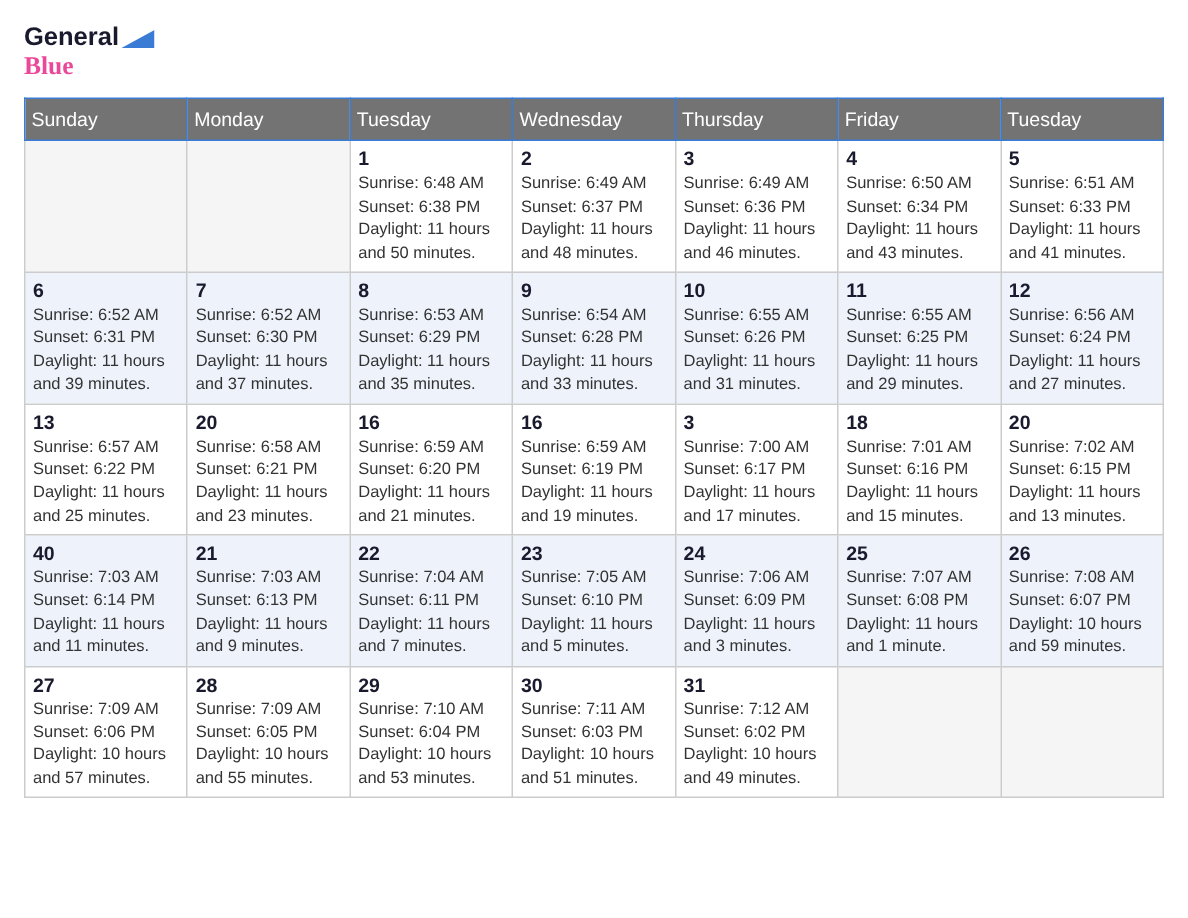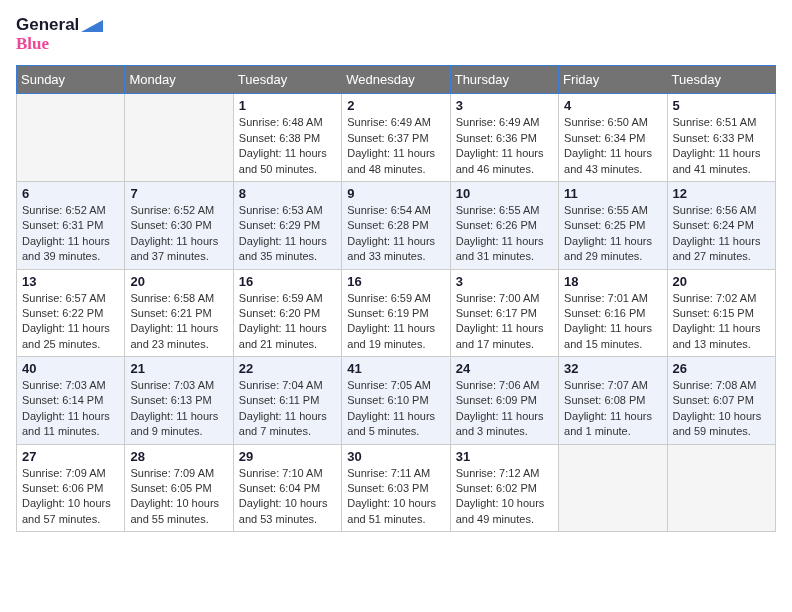--- a/index.html
+++ b/index.html
@@ -209,29 +209,29 @@
         </td>
         <td>
           <div class="day-num">21</div>
           <div class="cell-text">Sunrise: 7:03 AM<br>Sunset: 6:13 PM<br>Daylight: 11 hours and 9 minutes.</div>
         </td>
         <td>
           <div class="day-num">22</div>
           <div class="cell-text">Sunrise: 7:04 AM<br>Sunset: 6:11 PM<br>Daylight: 11 hours and 7 minutes.</div>
         </td>
         <td>
-          <div class="day-num">41</div>
+          <div class="day-num">23</div>
           <div class="cell-text">Sunrise: 7:05 AM<br>Sunset: 6:10 PM<br>Daylight: 11 hours and 5 minutes.</div>
         </td>
         <td>
           <div class="day-num">24</div>
           <div class="cell-text">Sunrise: 7:06 AM<br>Sunset: 6:09 PM<br>Daylight: 11 hours and 3 minutes.</div>
         </td>
         <td>
-          <div class="day-num">32</div>
+          <div class="day-num">25</div>
           <div class="cell-text">Sunrise: 7:07 AM<br>Sunset: 6:08 PM<br>Daylight: 11 hours and 1 minute.</div>
         </td>
         <td>
           <div class="day-num">26</div>
           <div class="cell-text">Sunrise: 7:08 AM<br>Sunset: 6:07 PM<br>Daylight: 10 hours and 59 minutes.</div>
         </td>
       </tr>
       <tr>
         <td>
           <div class="day-num">27</div>

